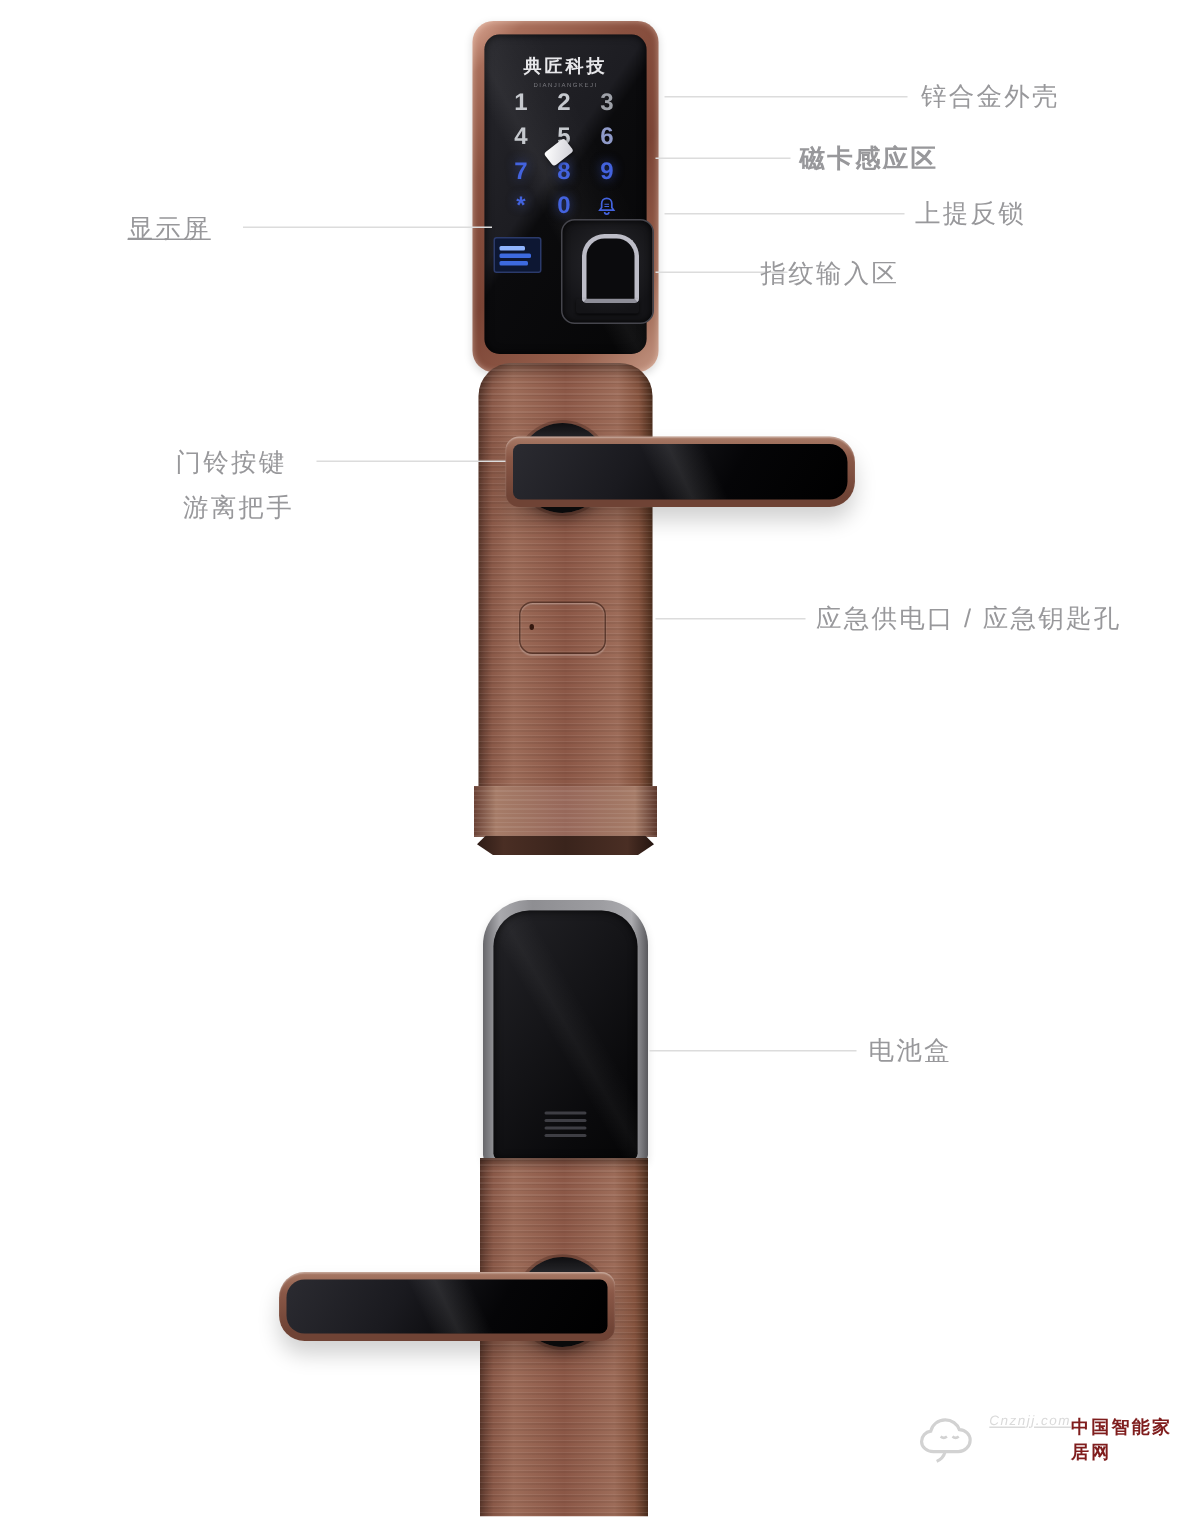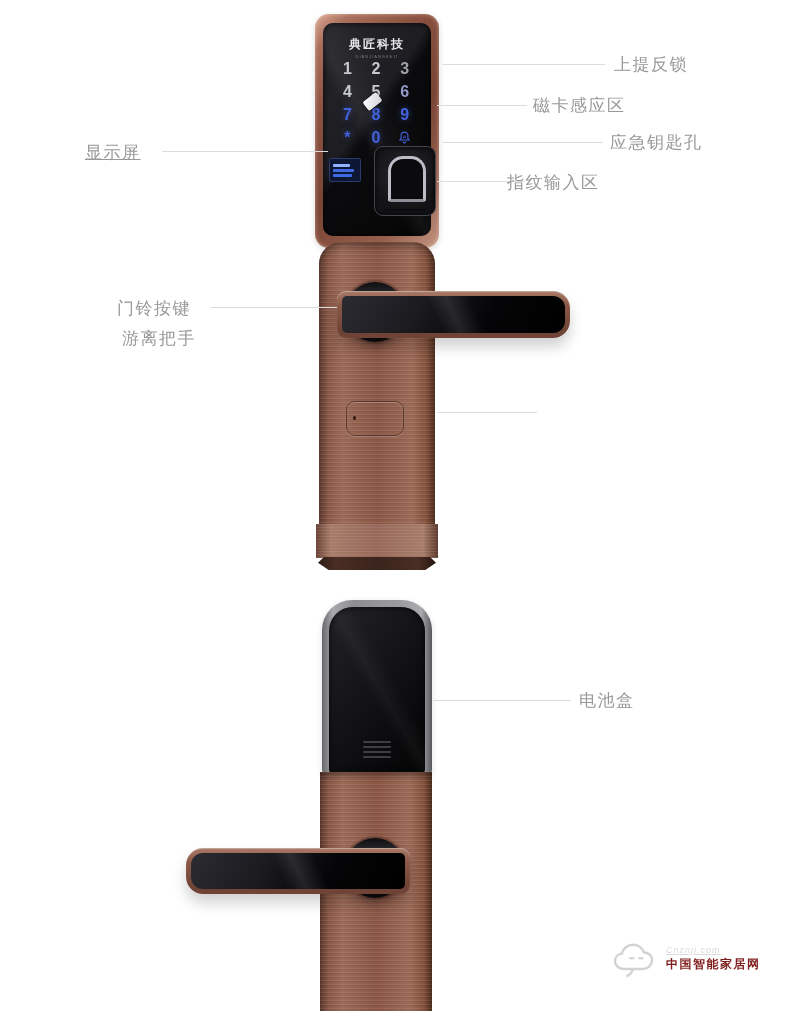--- a/index.html
+++ b/index.html
@@ -103,21 +103,21 @@
   .battery-cover::after{content:"";position:absolute;inset:0;
       background:linear-gradient(60deg,transparent 45%,rgba(255,255,255,.04) 52%,transparent 62%);}
   .vents{position:absolute;left:50%;transform:translateX(-50%);bottom:12px;width:28px;}
   .vents i{display:block;height:2px;margin:3px 0;border-radius:1px;background:#3e3e44;}
 
   .back-body{position:absolute;left:320px;top:772px;width:112px;height:239px;overflow:hidden;
       box-shadow:inset 0 6px 8px -4px rgba(0,0,0,.5);}
 
   
   .watermark{position:absolute;left:610px;top:936px;display:flex;align-items:center;gap:4px;}
-  .wm-text{display:flex;flex-direction:column;}
+  .wm-text{display:flex;flex-direction:row;}
   .wm-url{font-size:9px;font-style:italic;text-decoration:underline;color:#dadada;letter-spacing:1px;}
   .wm-site{font-size:12px;font-weight:bold;color:#7f1d1d;letter-spacing:1.5px;margin-top:1px;}
 </style>
 </head>
 <body>
 
 <div class="scene">
 
   <div class="escutcheon">
     <div class="black-panel">
@@ -190,27 +190,28 @@
 
   <div class="co-line" style="left:443px;top:64px;width:162px;"></div>
   <div class="co-line" style="left:437px;top:105px;width:90px;"></div>
   <div class="co-line" style="left:443px;top:142px;width:160px;"></div>
   <div class="co-line" style="left:437px;top:181px;width:88px;"></div>
   <div class="co-line" style="left:162px;top:151px;width:166px;"></div>
   <div class="co-line" style="left:211px;top:307px;width:126px;"></div>
   <div class="co-line" style="left:437px;top:412px;width:100px;"></div>
   <div class="co-line" style="left:433px;top:700px;width:138px;"></div>
 
-  <div class="co-label" style="left:614px;top:53px;">上提反锁</div>
-  <div class="co-label" style="left:533px;top:94px;">磁卡感应区</div>
-  <div class="co-label" style="left:610px;top:131px;">应急钥匙孔</div>
+  <div class="co-label" style="left:614px;top:53px;">锌合金外壳</div>
+  <div class="co-label" style="left:533px;top:94px;font-weight:bold;">磁卡感应区</div>
+  <div class="co-label" style="left:610px;top:131px;">上提反锁</div>
   <div class="co-label" style="left:507px;top:171px;">指纹输入区</div>
   <div class="co-label" style="left:85px;top:141px;text-decoration:underline;">显示屏</div>
   <div class="co-label" style="left:117px;top:297px;">门铃按键</div>
   <div class="co-label" style="left:122px;top:327px;">游离把手</div>
+  <div class="co-label" style="left:544px;top:401px;">应急供电口 / 应急钥匙孔</div>
   <div class="co-label" style="left:579px;top:689px;">电池盒</div>
 
   <div class="watermark">
     <svg width="52" height="46" viewBox="0 0 52 46">
       <path d="M14 33c-5 0-9-3.4-9-7.8 0-4 3-7.2 7-7.8C13 12.6 17.5 8.8 23 8.8c5 0 9.3 3.1 10.7 7.4 4.9.3 8.3 3.7 8.3 7.9 0 4.9-4 8.9-9 8.9H14z" fill="none" stroke="#d2d2d2" stroke-width="2.4"></path>
       <path d="M19.5 21.5c1.6 1.3 3.2 1.3 4.8 0 M28.5 21.5c1.6 1.3 3.2 1.3 4.8 0" fill="none" stroke="#d2d2d2" stroke-width="2"></path>
       <path d="M23 33c-1 3.6-3.2 6-6.5 7.4" fill="none" stroke="#d2d2d2" stroke-width="2.4"></path>
     </svg>
     <div class="wm-text">
       <span class="wm-url">Cnznjj.com</span>

